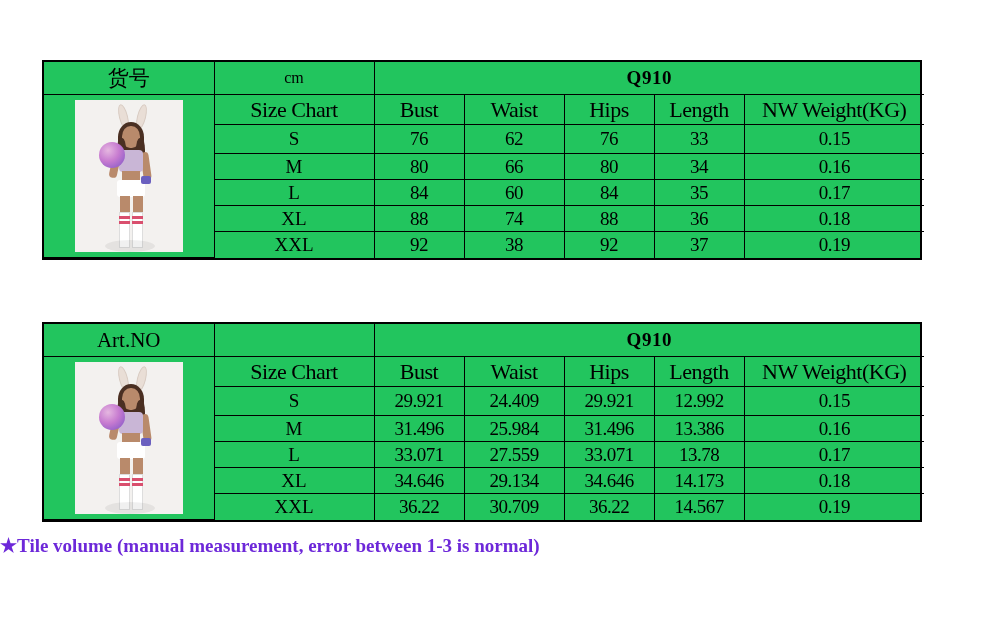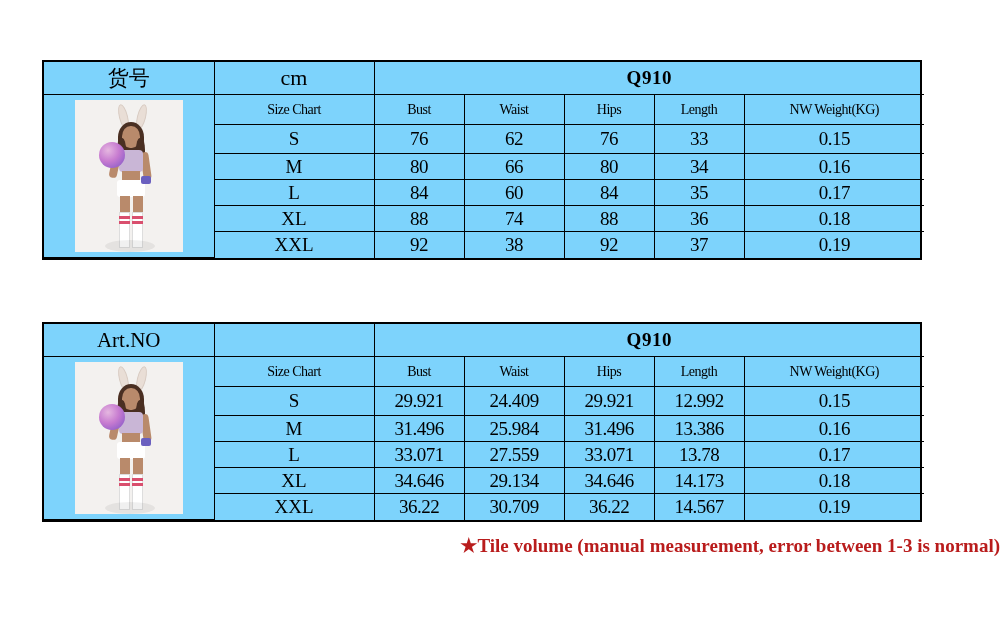--- a/index.html
+++ b/index.html
@@ -22,21 +22,21 @@
     height: 627px;
   }
 
   
   .chart-block {
     position: absolute;
     left: 42px;
     width: 880px;
     border: 2px solid #000;
     box-sizing: border-box;
-    background: #7dd3fc;
+    background: #22c55e;
   }
   #block-cm { top: 60px; height: 200px; }
   #block-in { top: 322px; height: 200px; }
 
   table.size-table {
     border-collapse: collapse;
     width: 100%;
     height: 100%;
     table-layout: fixed;
   }
@@ -66,25 +66,25 @@
     font-family: "Liberation Sans", sans-serif;
     font-weight: normal;
   }
   .code-cell {
     font-size: 19px;
     font-weight: bold;
     font-family: "Liberation Sans", sans-serif;
     letter-spacing: 0.5px;
   }
   .unit-cell {
+    font-size: 16px;
+    font-family: "Liberation Sans", sans-serif;
+  }
+  .hdr-cell {
     font-size: 22px;
-    font-family: "Liberation Sans", sans-serif;
-  }
-  .hdr-cell {
-    font-size: 14px;
     font-family: "Liberation Mono", monospace;
     letter-spacing: -0.5px;
   }
   .data-cell {
     font-size: 19px;
     font-family: "Liberation Mono", monospace;
     letter-spacing: -0.5px;
     margin-left: 25px;
   }
   .size-label {
@@ -239,25 +239,25 @@
     font-family: "Liberation Sans", sans-serif;
     font-size: 16px;
     font-weight: bold;
     color: #e8392f;
     letter-spacing: 0px;
   }
   .caption-en {
     position: absolute;
     left: 0; top: 534px;
     width: 1000px;
-    text-align: right;
+    text-align: left;
     font-family: "Liberation Serif", serif;
     font-size: 19px;
     font-weight: bold;
-    color: #b91c1c;
+    color: #6d28d9;
   }
   .star { font-size: 19px; }
 </style>
 </head>
 <body>
 
 <div class="page">
 
   <div class="chart-block" id="block-cm">
     <table class="size-table">

